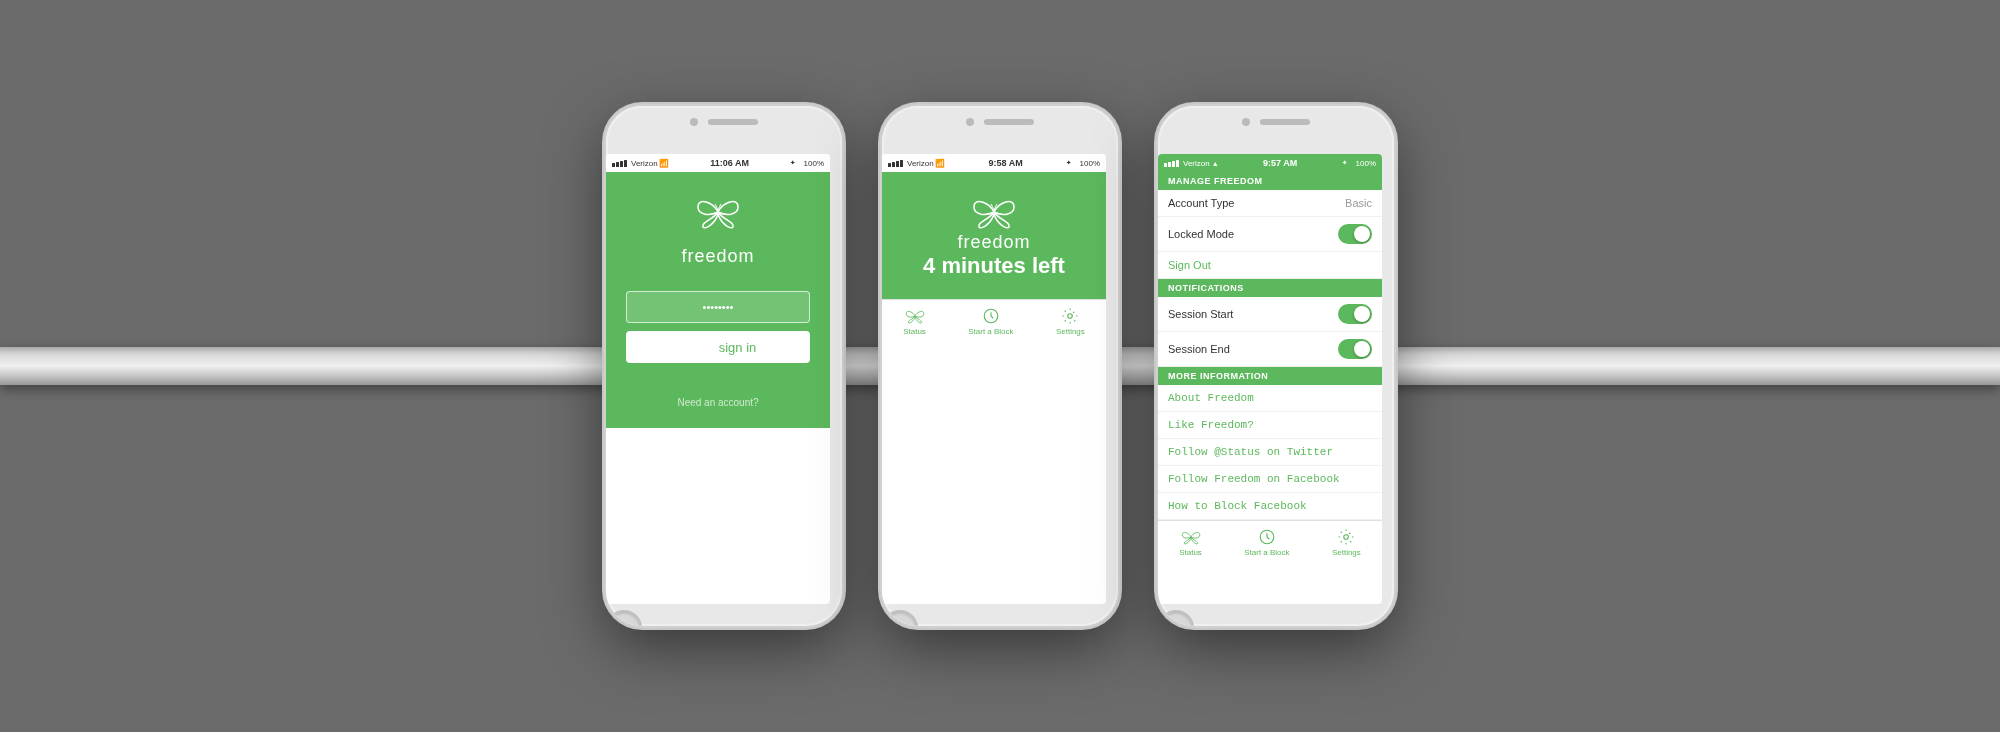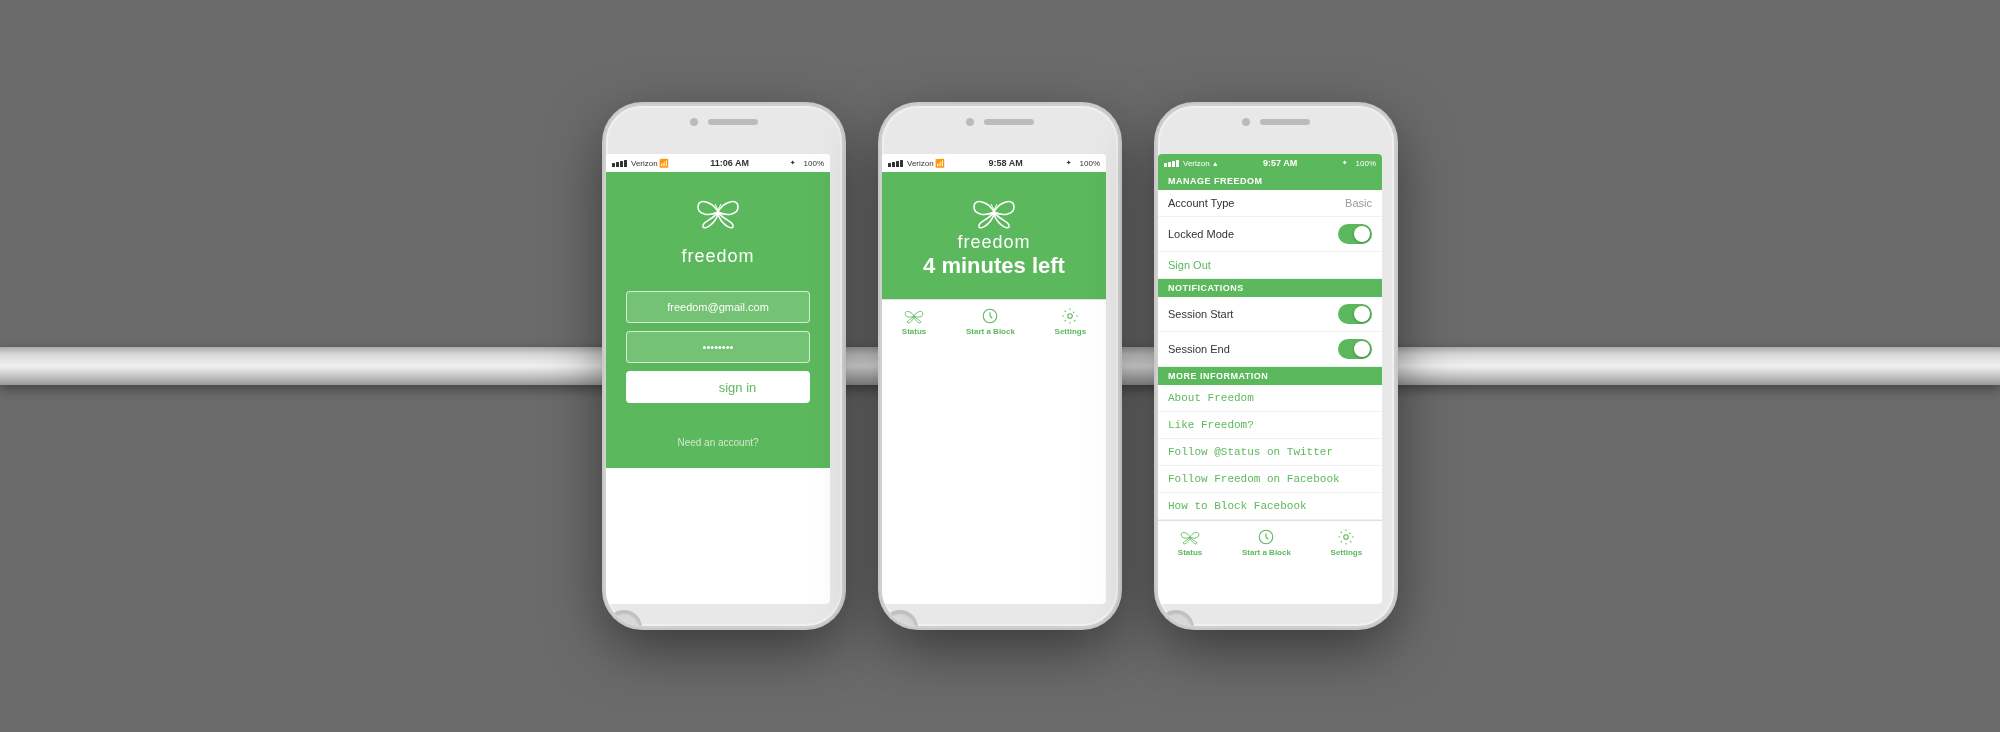--- a/index.html
+++ b/index.html
@@ -219,21 +219,20 @@
 
     .tab-bar {
       height: 44px;
       background: white;
       display: flex;
       align-items: center;
       justify-content: space-around;
       width: 100%;
       border-top: 1px solid #e0e0e0;
       flex-shrink: 0;
-      font-weight: bold;
     }
 
     .tab-item {
       display: flex;
       flex-direction: column;
       align-items: center;
       gap: 2px;
       cursor: pointer;
     }
 
@@ -377,21 +376,20 @@
         <svg class="butterfly-svg" viewBox="0 0 50 40" fill="none" xmlns="http://www.w3.org/2000/svg">
           <path d="M25 20 C20 10, 5 5, 5 15 C5 22, 15 25, 25 20Z" stroke="white" stroke-width="1.5" fill="none"></path>
           <path d="M25 20 C30 10, 45 5, 45 15 C45 22, 35 25, 25 20Z" stroke="white" stroke-width="1.5" fill="none"></path>
           <path d="M25 20 C20 28, 8 30, 10 35 C12 38, 22 32, 25 22Z" stroke="white" stroke-width="1.5" fill="none"></path>
           <path d="M25 20 C30 28, 42 30, 40 35 C38 38, 28 32, 25 22Z" stroke="white" stroke-width="1.5" fill="none"></path>
           <line x1="25" y1="18" x2="22" y2="12" stroke="white" stroke-width="1"></line>
           <line x1="25" y1="18" x2="28" y2="12" stroke="white" stroke-width="1"></line>
         </svg>
         <span class="freedom-text">freedom</span>
         <div class="login-form">
-          <input class="login-input" type="email" value="freedom@gmail.com" style="">
           <input class="login-input" type="password" value="password" style="">
           <button class="signin-btn">sign in</button>
         </div>
         <span class="need-account">Need an account?</span>
       </div>
     </div>
     <div class="iphone-home"></div>
   </div>
 
   <div class="iphone">

